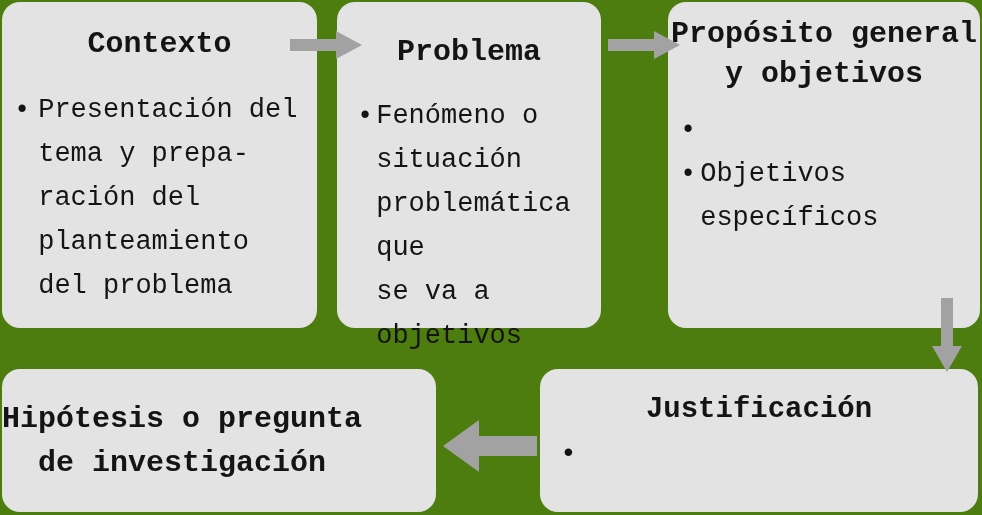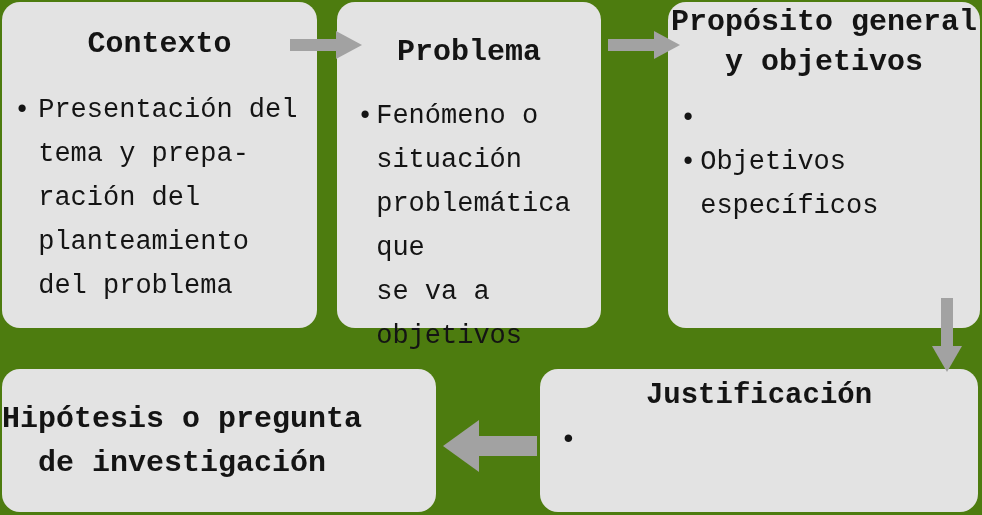--- a/index.html
+++ b/index.html
@@ -43,27 +43,27 @@
   .box-contexto .bullet-row { gap: 8px; }
 
   
   .box-problema { left: 337px; top: 2px; width: 264px; height: 326px; }
   .box-problema .box-title { margin-top: 30px; }
   .box-problema .bullets { margin-top: 22px; padding: 0 6px 0 20px; }
   .box-problema .bullet-row { gap: 3px; }
 
   
   .box-proposito { left: 668px; top: 2px; width: 312px; height: 326px; }
-  .box-proposito .box-title { }
+  .box-proposito .box-title { margin-top: 12px; }
   .box-proposito .bullets { margin-top: 14px; padding: 0 6px 0 12px; }
   .box-proposito .bullet-row { gap: 4px; }
 
   
   .box-justificacion { left: 540px; top: 369px; width: 438px; height: 143px; }
-  .box-justificacion .box-title { margin-top: 8px; font-size: 29px; line-height: 38px; }
+  .box-justificacion .box-title { margin-top: 22px; font-size: 29px; line-height: 38px; }
   .box-justificacion .bullets { margin-top: 4px; padding: 0 6px 0 20px; }
   .box-justificacion .bullet-row { gap: 8px; font-size: 28px; line-height: 42px; }
 
   
   .box-hipotesis {
     left: 2px; top: 369px; width: 434px; height: 143px;
     display: flex; align-items: center; justify-content: flex-start;
   }
   .box-hipotesis .box-title { margin-top: 0; font-size: 30px; line-height: 44px; }
 

